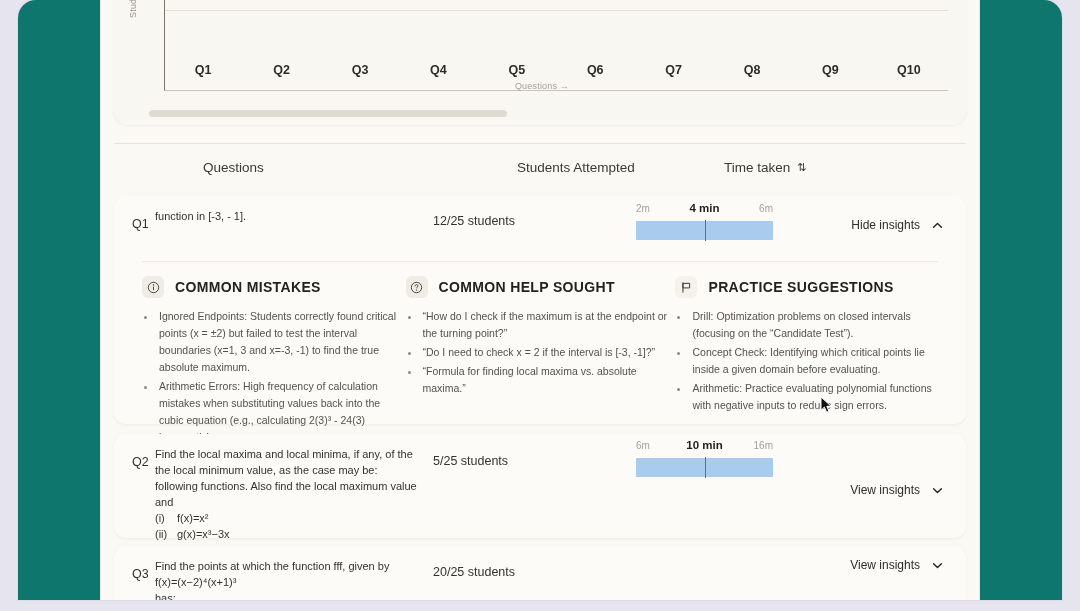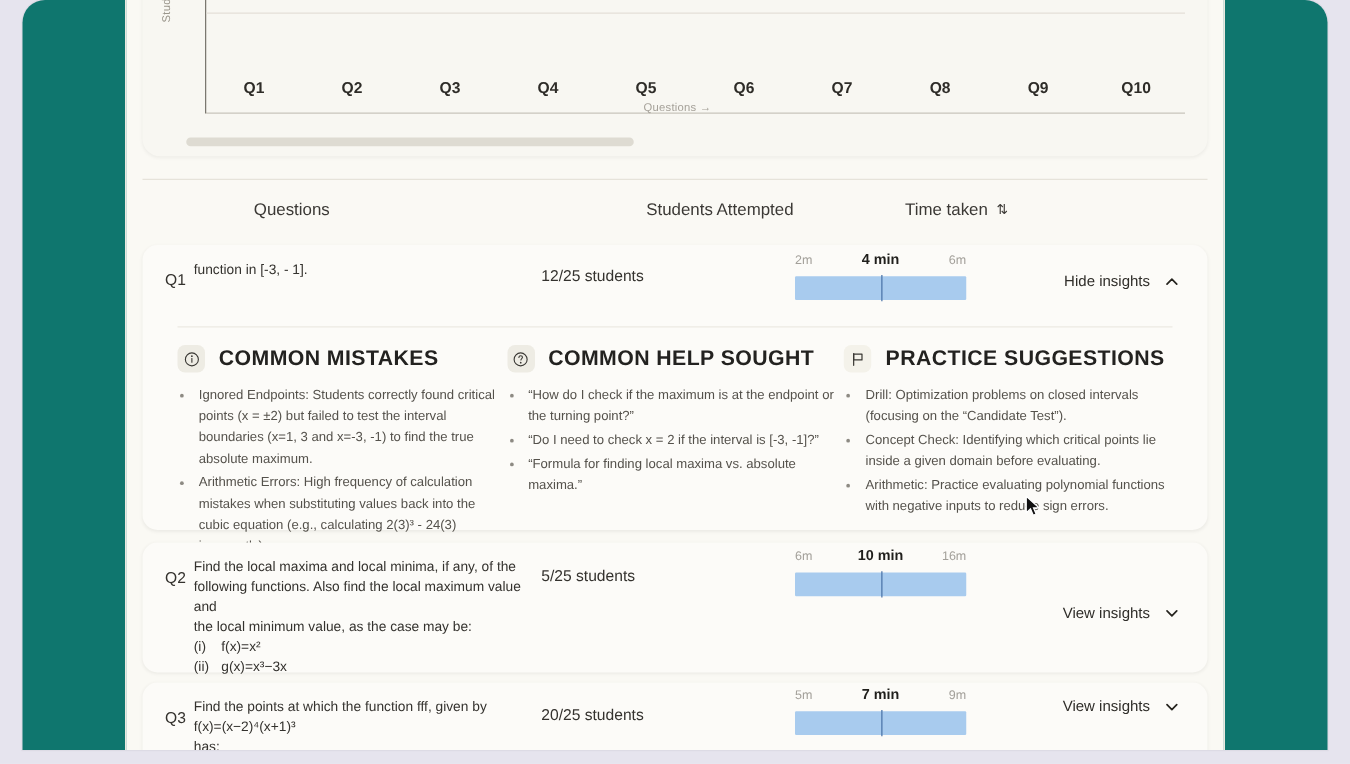--- a/index.html
+++ b/index.html
@@ -208,21 +208,21 @@
   }
   .ins-badge {
     width: 22px; height: 22px;
     background: #eeece4;
     border-radius: 6px;
     display: flex; align-items: center; justify-content: center;
     flex: 0 0 auto;
   }
   .ins-badge.plain { background: #f4f2ea; }
   .ins-title {
-    font-size: 17px; font-weight: 700; color: #232220;
+    font-size: 14px; font-weight: 700; color: #232220;
     letter-spacing: .35px;
   }
   .ins-list {
     list-style: disc;
     margin: 0 0 0 14px;
     padding: 0;
   }
   .ins-list li {
     font-size: 10.5px; line-height: 1.62; color: #55524c;
     margin-bottom: 2px;
@@ -419,22 +419,22 @@
                 <li>Concept Check: Identifying which critical points lie inside a given domain before evaluating.</li>
                 <li>Arithmetic: Practice evaluating polynomial functions with negative inputs to reduce sign errors.</li>
               </ul>
             </div>
           </div>
         </div>
         <div class="row-card" id="row-q2">
           <div class="q-code" style="left: 18px; top: 21px;">Q2</div>
           <div class="q-text" style="left: 41px; top: 12px;">
             <span class="sub">Find the local maxima and local minima, if any, of the</span>
+            <span class="sub">the local minimum value, as the case may be:</span>
             <span class="sub">following functions. Also find the local maximum value and</span>
-            <span class="sub">the local minimum value, as the case may be:</span>
             <span class="sub"><span class="enum">(i)</span><span>f(x)=x²</span></span>
             <span class="sub"><span class="enum">(ii)</span><span>g(x)=x³−3x</span></span>
           </div>
           <div class="q-attempt" style="left: 319px; top: 20px;">5/25 students</div>
           <div class="gauge" style="left: 522px; top: 6px;">
             <div class="gauge-labels">
               <span class="lo">6m</span>
               <span class="mid">10 min</span>
               <span class="hi">16m</span>
             </div>
@@ -452,30 +452,20 @@
           </div>
         </div>
         <div class="row-card" id="row-q3">
           <div class="q-code" style="left: 18px; top: 21px;">Q3</div>
           <div class="q-text" style="left: 41px; top: 12px;">
             <span class="sub">Find the points at which the function fff, given by</span>
             <span class="sub">f(x)=(x−2)⁴(x+1)³</span>
             <span class="sub">has:</span>
           </div>
           <div class="q-attempt" style="left: 319px; top: 19px;">20/25 students</div>
-          <div class="gauge" style="left: 522px; top: 5px;">
-            <div class="gauge-labels">
-              <span class="lo">5m</span>
-              <span class="mid">7 min</span>
-              <span class="hi">9m</span>
-            </div>
-            <div class="gauge-bar">
-              <div class="gauge-needle" style="left: 50%;"></div>
-            </div>
-          </div>
           <div class="insights-toggle" style="right: 22px; top: 12px;">
             <span>View insights</span>
             <span>
               <svg viewBox="0 0 16 16" class="chev">
                 <path d="M3.2 5.8L8 10.6l4.8-4.8" fill="none" stroke="#26241f" stroke-width="1.7" stroke-linecap="round" stroke-linejoin="round"></path>
               </svg>
             </span>
           </div>
         </div>
       </div>

